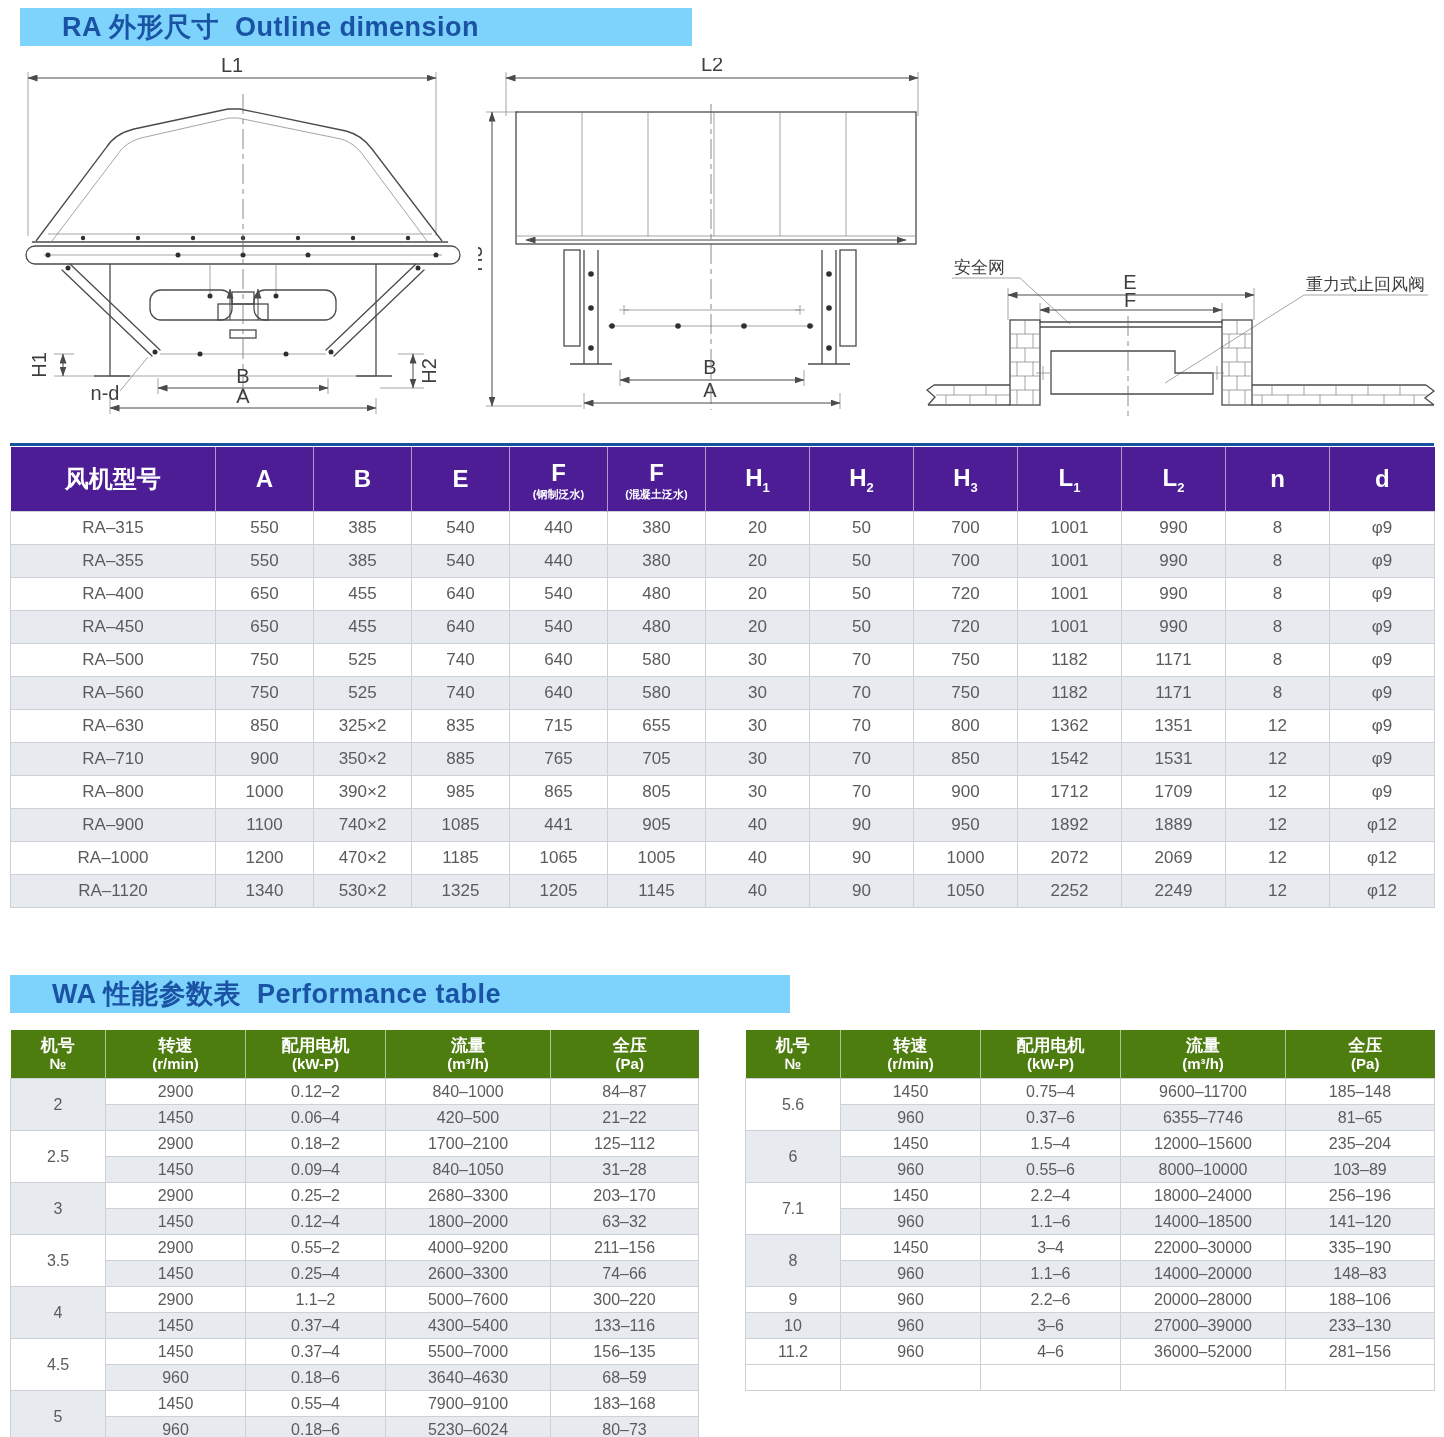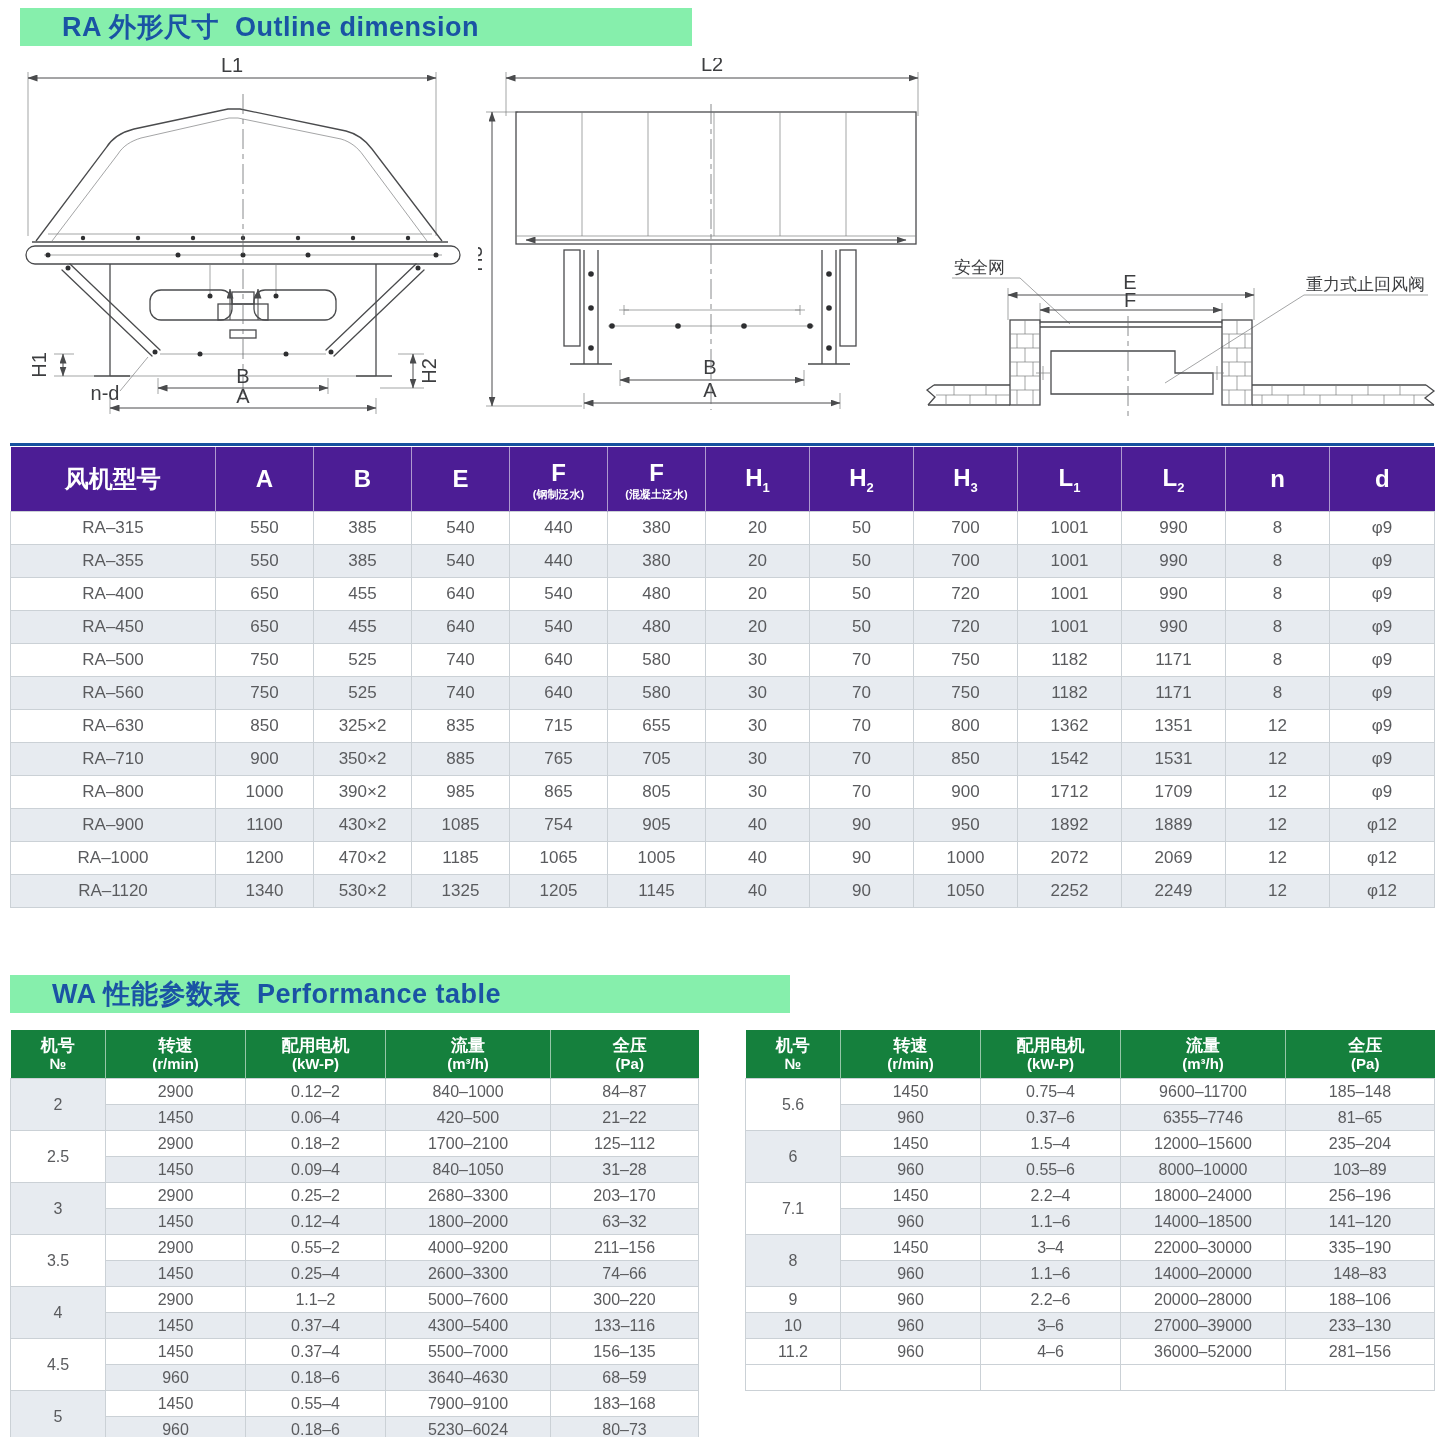--- a/index.html
+++ b/index.html
@@ -2,21 +2,21 @@
 <html><head>
 <meta charset="utf-8">
 <style>
   html,body{margin:0;padding:0;}
   body{
     width:1444px;height:1437px;position:relative;background:#ffffff;
     font-family:"Liberation Sans","DejaVu Sans",sans-serif;color:#58595b;
     overflow:hidden;
   }
   .title-bar{
-    position:absolute;background:#86efac;display:flex;align-items:center;
+    position:absolute;background:#7dd3fc;display:flex;align-items:center;
     padding-left:42px;box-sizing:border-box;height:38px;
   }
   .title-bar span{color:#1a53a4;font-weight:bold;font-size:27px;letter-spacing:.5px;white-space:pre;}
   .tbl-topline{position:absolute;background:#17519f;height:3px;}
 
   
   #outline-table{
     position:absolute;left:10px;top:447px;width:1424px;
     border-collapse:collapse;table-layout:fixed;
   }
@@ -32,21 +32,21 @@
     height:32px;text-align:center;font-size:17px;color:#5a5b5e;
     border:1px solid #cbd1d6;background:#ffffff;padding:0;
   }
   #outline-table tr.alt td{background:#e7ebf0;}
 
   
   .perf-table{
     position:absolute;border-collapse:collapse;table-layout:fixed;
   }
   .perf-table th{
-    background:#15803d;color:#ffffff;font-weight:bold;height:48px;
+    background:#4d7c0f;color:#ffffff;font-weight:bold;height:48px;
     text-align:center;vertical-align:middle;padding:0;
     border-right:1px solid rgba(255,255,255,.55);
   }
   .perf-table th:last-child{border-right:none;padding-left:10px;}
   .perf-table th .l1{font-size:17px;line-height:19px;}
   .perf-table th .l2{font-size:15px;line-height:17px;}
   .perf-table td{
     height:25px;text-align:center;font-size:16px;color:#5a5b5e;
     border:1px solid #cbd1d6;background:#ffffff;padding:0;
   }
@@ -496,23 +496,23 @@
         <td>70</td>
         <td>900</td>
         <td>1712</td>
         <td>1709</td>
         <td>12</td>
         <td>φ9</td>
       </tr>
       <tr class="alt">
         <td>RA–900</td>
         <td>1100</td>
-        <td>430×2</td>
+        <td>740×2</td>
         <td>1085</td>
-        <td>754</td>
+        <td>441</td>
         <td>905</td>
         <td>40</td>
         <td>90</td>
         <td>950</td>
         <td>1892</td>
         <td>1889</td>
         <td>12</td>
         <td>φ12</td>
       </tr>
       <tr>

